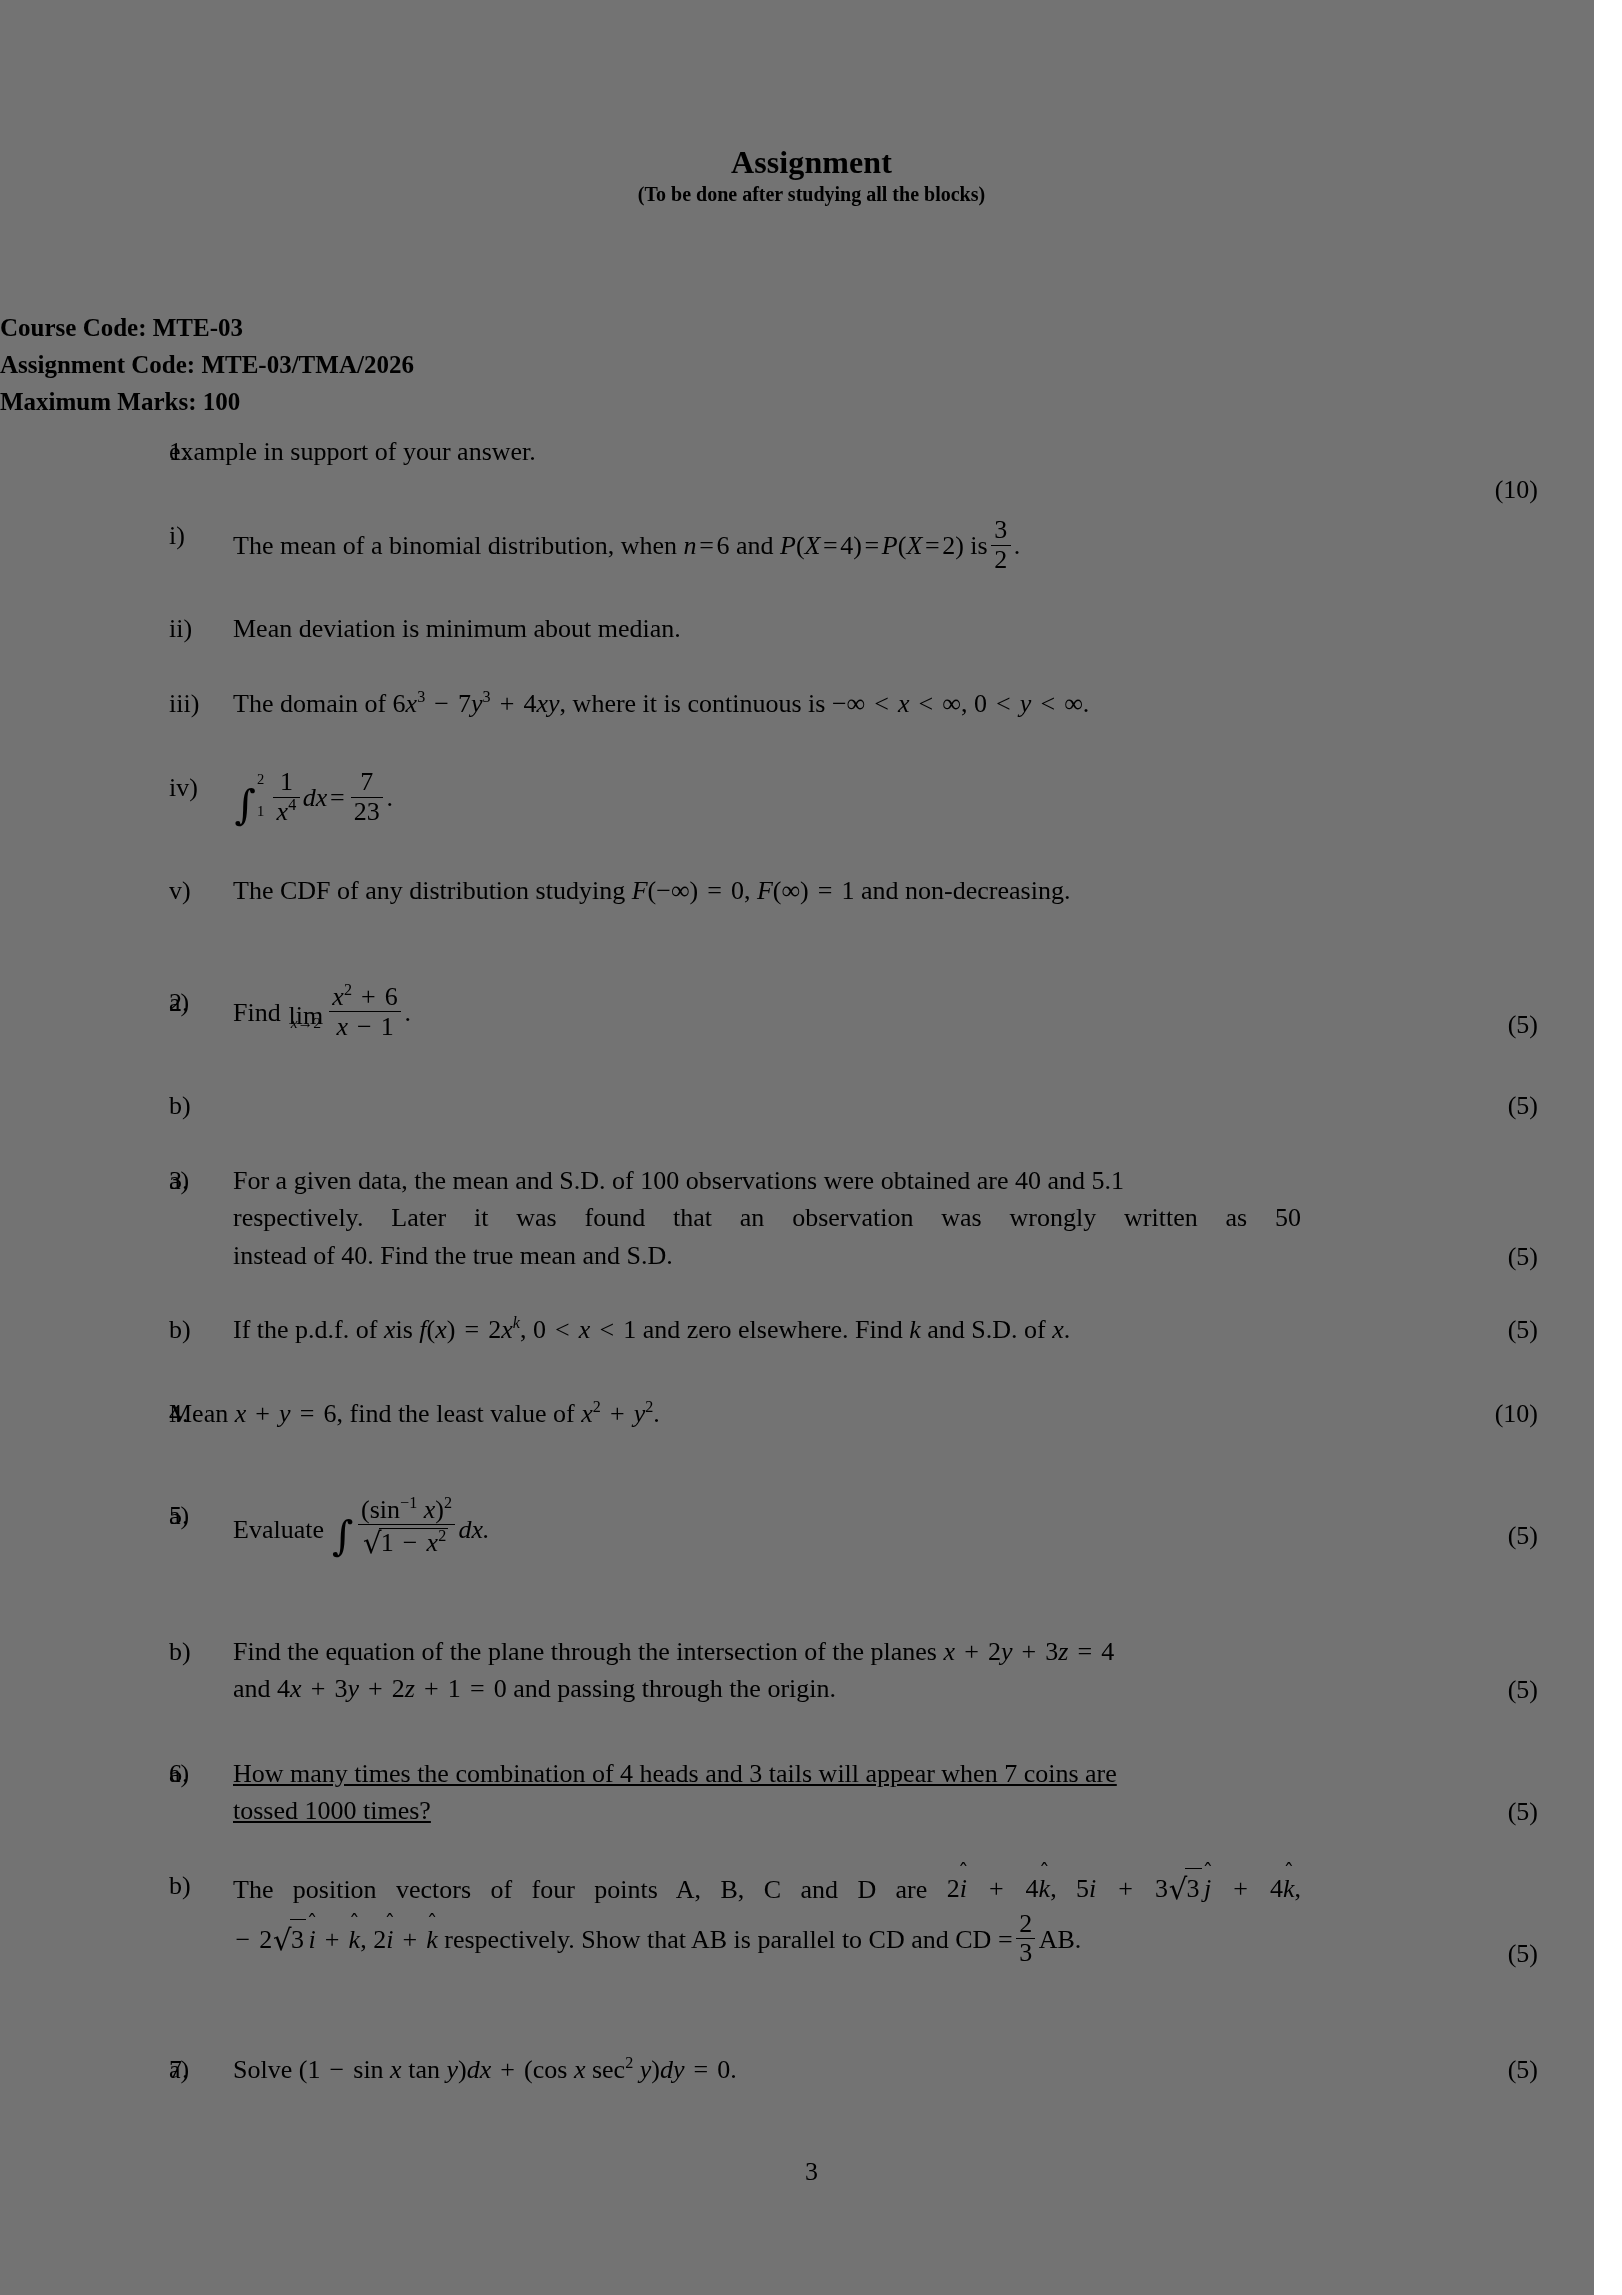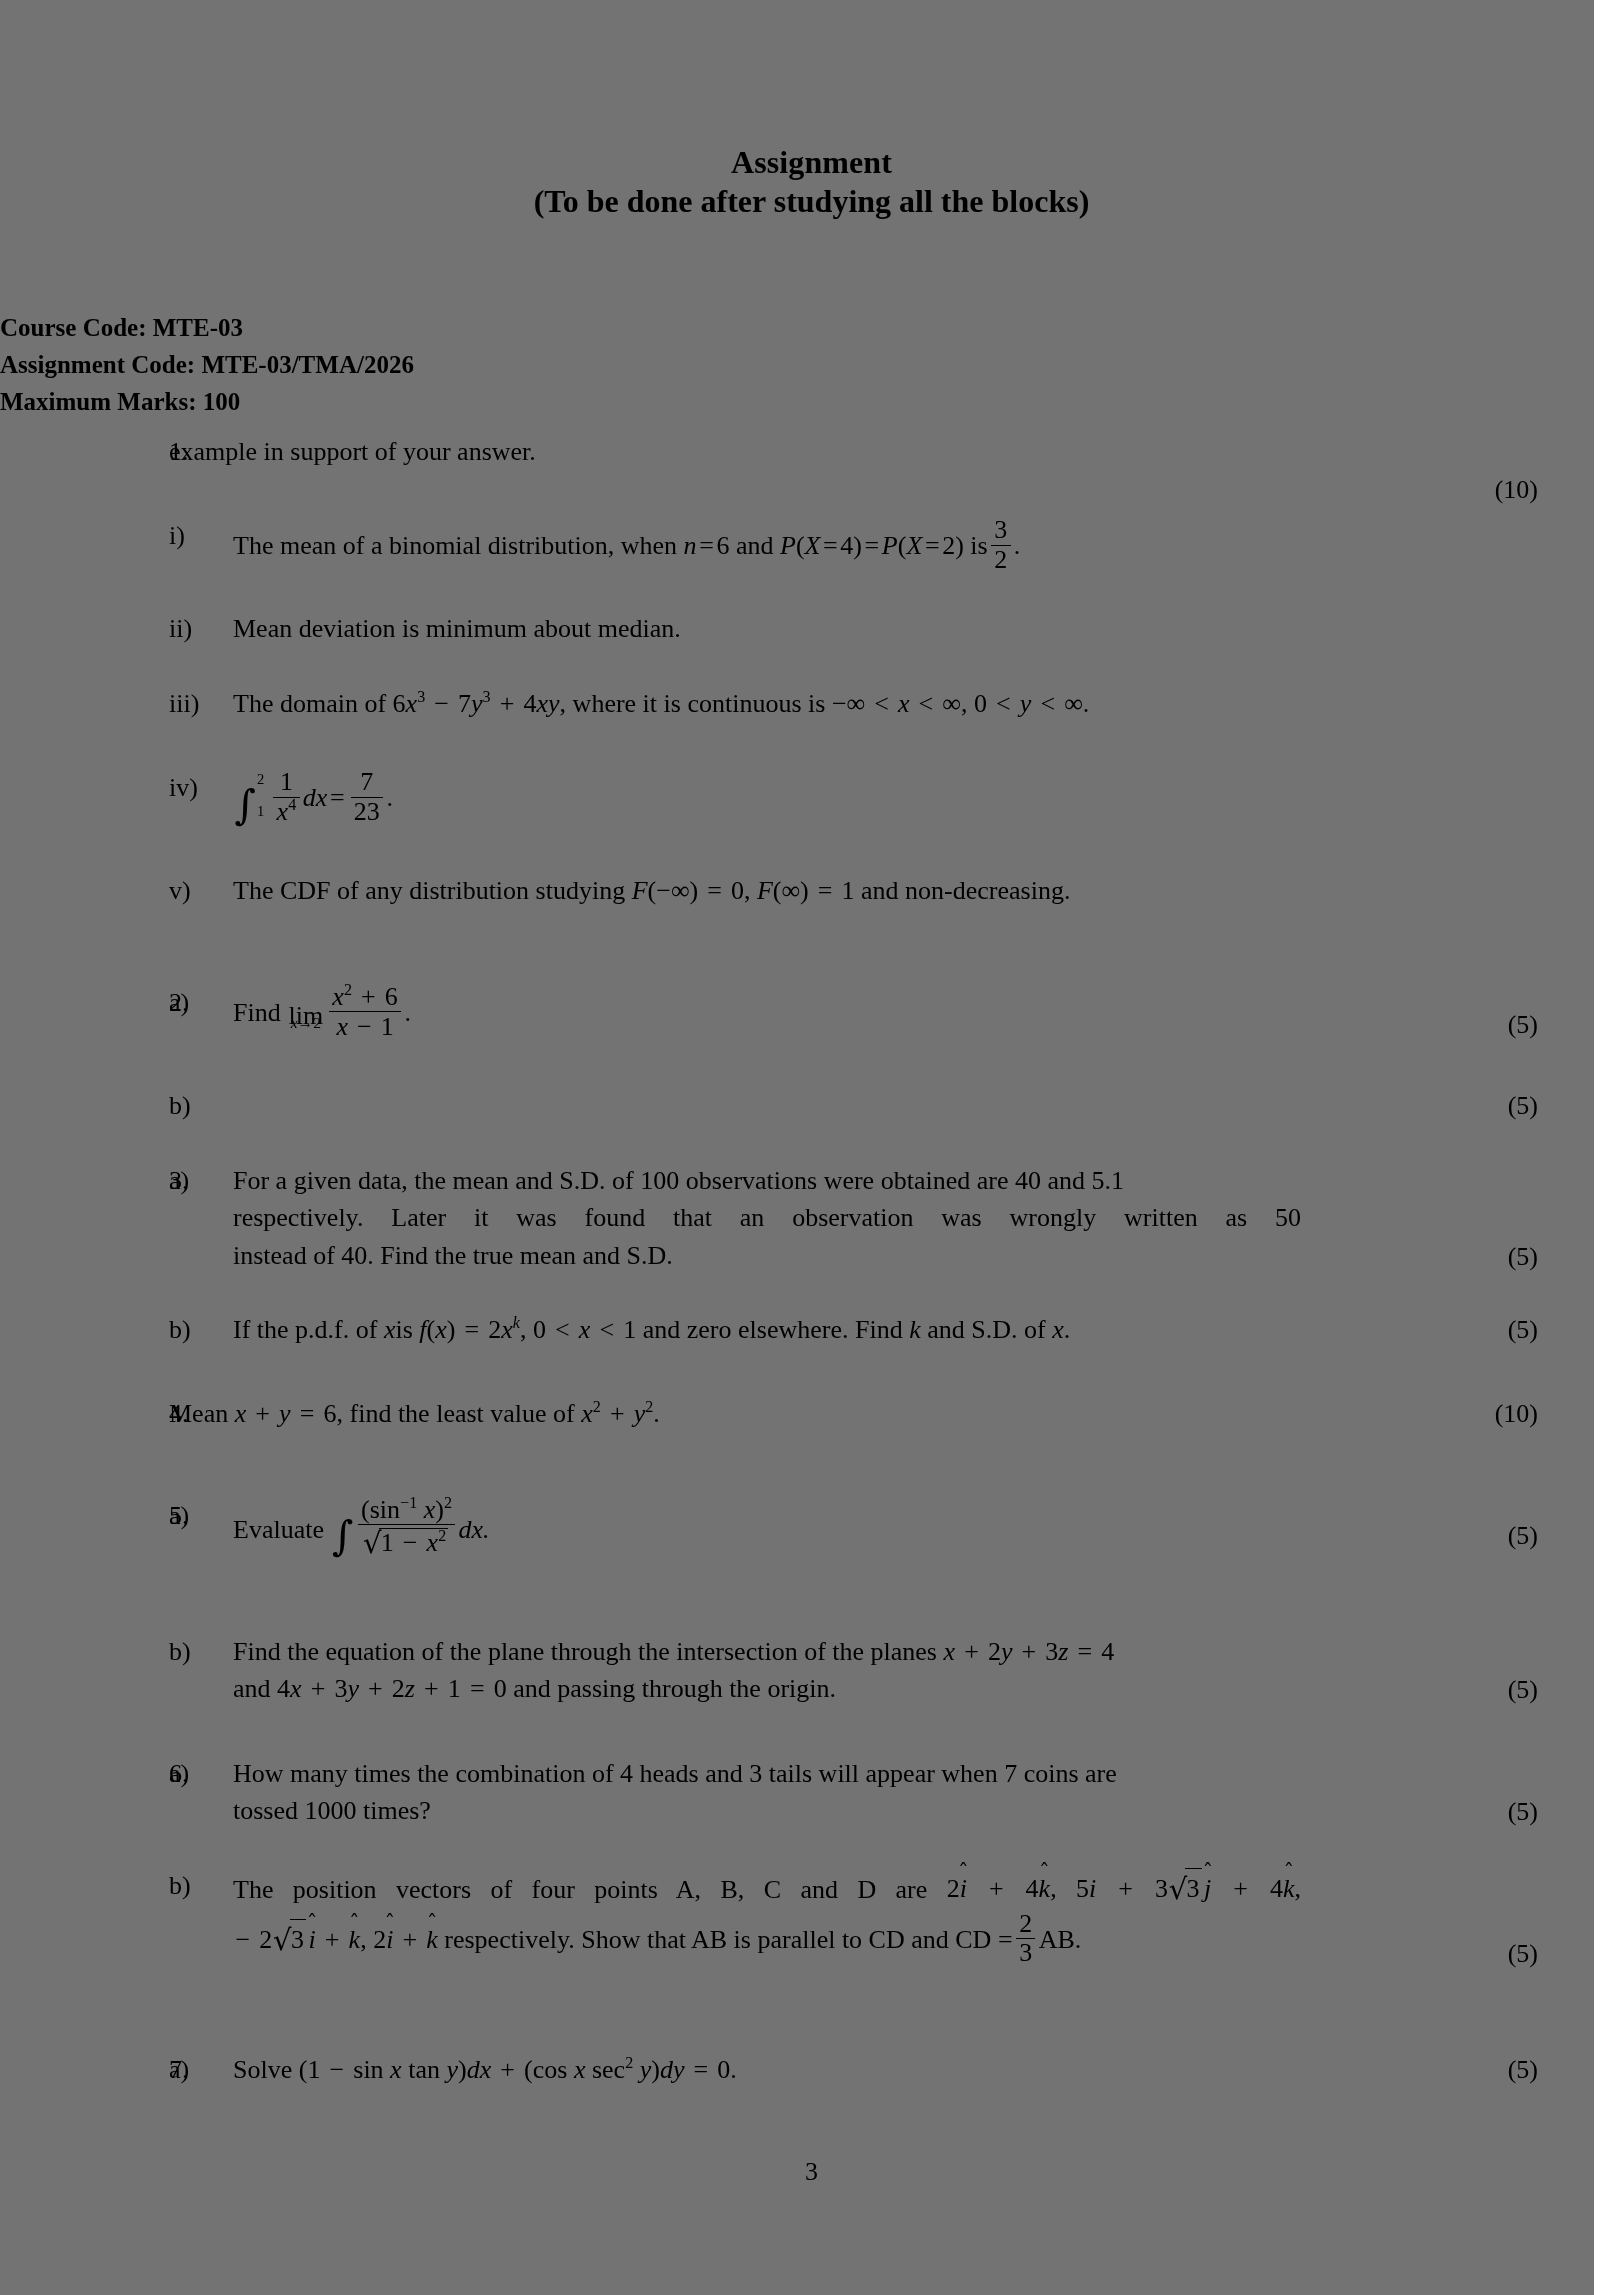--- a/index.html
+++ b/index.html
@@ -27,21 +27,21 @@
     width: 1623px;
     text-align: center;
   }
   .doc-title {
     font-size: 32px;
     font-weight: bold;
     line-height: 1.22;
     letter-spacing: 0.1px;
   }
   .doc-subtitle {
-    font-size: 32px;
+    font-size: 20px;
     font-weight: bold;
     line-height: 1.22;
   }
 
   .code-block {
     position: absolute;
     top: 309px;
     left: 0;
     width: 1454px;
     font-size: 25px;
@@ -399,21 +399,21 @@
         </div>
       </div>
       <div class="marks" style="top:38px;">(5)</div>
     </div>
 
     <div class="gap-l"></div>
 
     <div class="qrow">
       <div class="num">6.</div>
       <div class="sub">a)</div>
-      <div class="body" style="width:1068px;flex:0 0 auto;">
+      <div class="body" style="width:1068px;flex:0 0 auto;text-decoration:underline;">
         <div>How many times the combination of 4 heads and 3 tails will appear when 7 coins are</div>
         <div>tossed 1000 times?</div>
       </div>
       <div class="marks" style="top:38px;">(5)</div>
     </div>
 
     <div class="gap-m"></div>
 
     <div class="qrow">
       <div class="num"></div>

